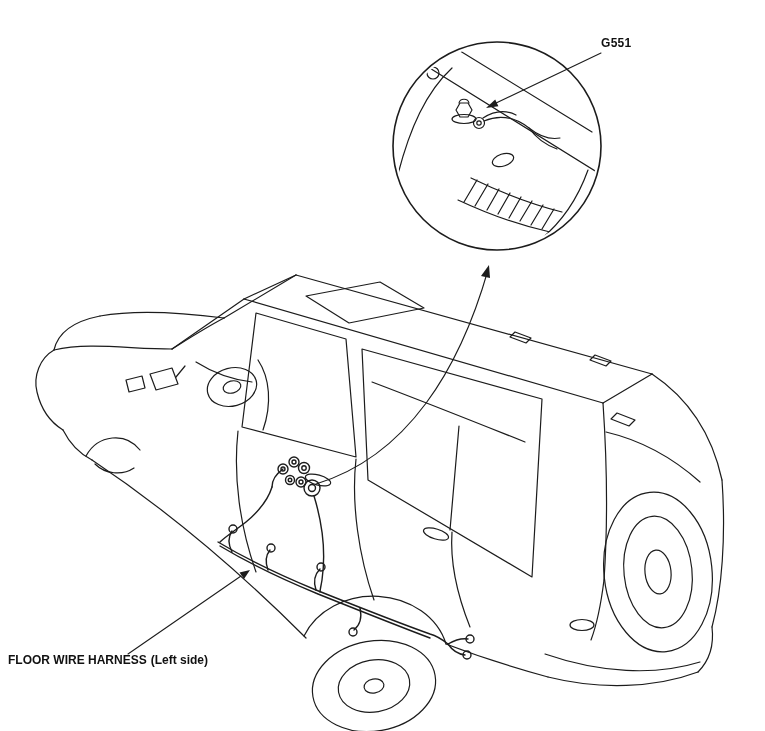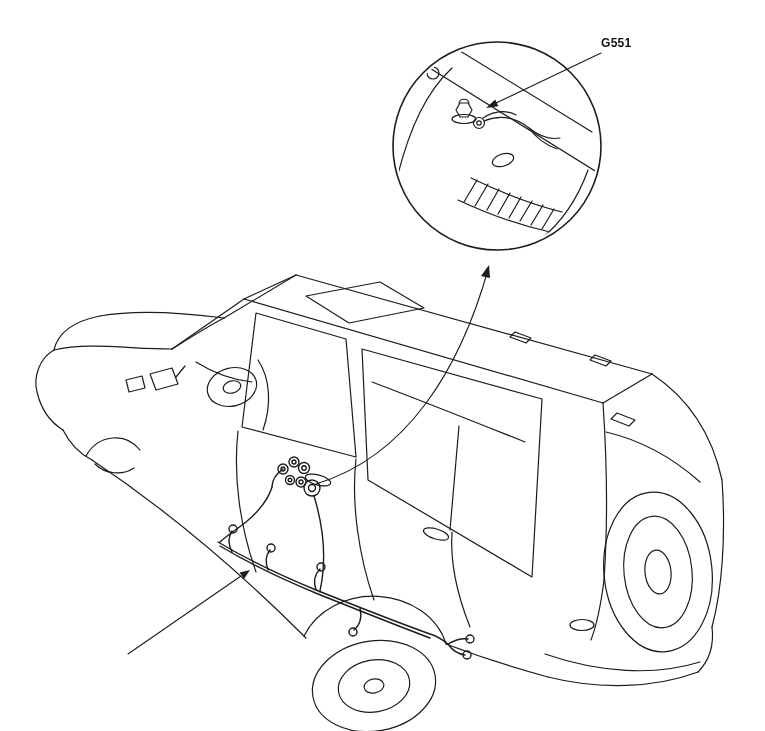--- a/index.html
+++ b/index.html
@@ -177,14 +177,17 @@
       <path d="M601,21 L494,72"></path>
       <polygon points="486,76 498.4,74.2 495.2,67.4" fill="#1c1c1c" stroke="none"></polygon>
 
       <path d="M128,622 L241,544"></path>
       <polygon points="250,538 244,547 239.5,540.5" fill="#1c1c1c" stroke="none"></polygon>
     </g>
   </svg>
 
   <div class="label label-g551">G551</div>
 
+  <div class="label label-harness">
+    <span class="bold">FLOOR WIRE HARNESS</span><span class="normal">(Left side)</span>
+  </div>
 
 </div>
 
 </body></html>

